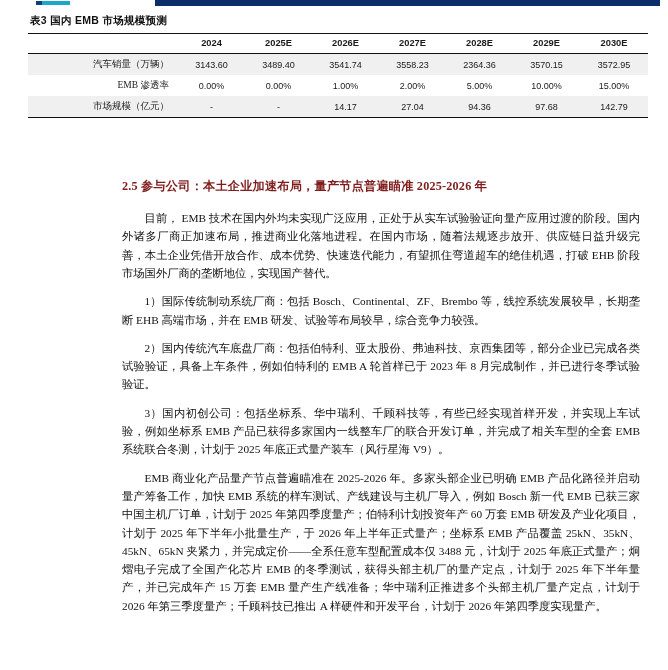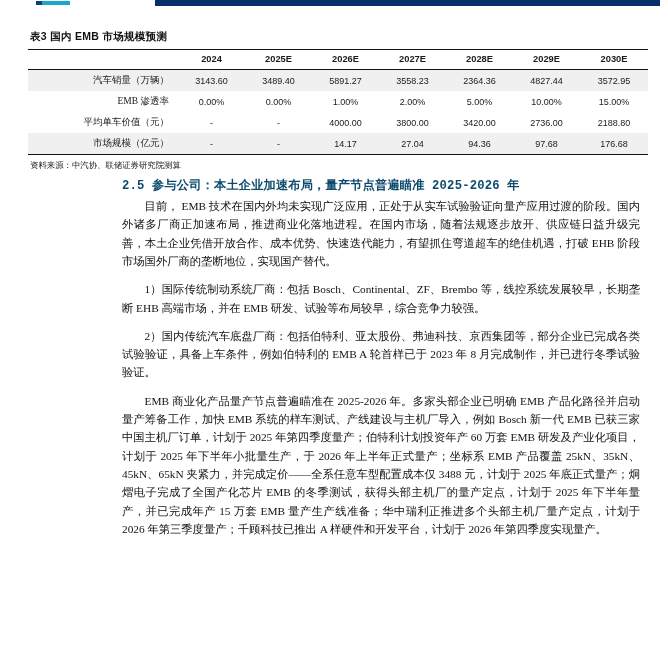--- a/index.html
+++ b/index.html
@@ -50,21 +50,20 @@
     width: 620px;
   }
   .tbl-title {
     font-family: "Liberation Sans", sans-serif;
     font-weight: bold;
     font-size: 10.5px;
     color: #111111;
     letter-spacing: .3px;
     margin-bottom: 5px;
     padding-left: 2px;
-    margin-top: 16px;
   }
   table.data {
     width: 620px;
     border-collapse: collapse;
     font-family: "Liberation Sans", sans-serif;
     font-size: 9px;
     color: #1a1a1a;
   }
   table.data thead th {
     font-weight: bold;
@@ -104,26 +103,26 @@
     padding-left: 2px;
   }
 
   
   .article {
     position: absolute;
     top: 178px; left: 0;
     width: 668px;
   }
   h2.section-heading {
-    margin: 0 0 2px 0;
+    margin: 0 0 14px 0;
     padding: 0 28px 0 122px;
-    font-family: Liberation Mono, monospace;
+    font-family: Liberation Serif, serif;
     font-weight: bold;
     font-size: 12.2px;
-    color: #0c4a6e;
+    color: #7f1d1d;
     letter-spacing: .2px;
     line-height: 1.4;
   }
   p.para {
     margin: 0 0 10px 0;
     padding: 0 28px 0 122px;
     font-family: "Liberation Serif", "DejaVu Serif", serif;
     font-size: 11.3px;
     line-height: 1.62;
     color: #111111;
@@ -157,62 +156,52 @@
           <th style="width:67px">2028E</th>
           <th style="width:67px">2029E</th>
           <th style="width:68px">2030E</th>
         </tr>
       </thead>
       <tbody>
         <tr class="alt">
           <td class="rowlabel">汽车销量（万辆）</td>
           <td>3143.60</td>
           <td>3489.40</td>
-          <td>5891.27</td>
+          <td>3541.74</td>
           <td>3558.23</td>
           <td>2364.36</td>
-          <td>4827.44</td>
+          <td>3570.15</td>
           <td>3572.95</td>
         </tr>
         <tr>
           <td class="rowlabel">EMB 渗透率</td>
           <td>0.00%</td>
           <td>0.00%</td>
           <td>1.00%</td>
           <td>2.00%</td>
           <td>5.00%</td>
           <td>10.00%</td>
           <td>15.00%</td>
         </tr>
-        <tr>
-          <td class="rowlabel">平均单车价值（元）</td>
-          <td>-</td>
-          <td>-</td>
-          <td>4000.00</td>
-          <td>3800.00</td>
-          <td>3420.00</td>
-          <td>2736.00</td>
-          <td>2188.80</td>
-        </tr>
         <tr class="alt">
           <td class="rowlabel">市场规模（亿元）</td>
           <td>-</td>
           <td>-</td>
           <td>14.17</td>
           <td>27.04</td>
           <td>94.36</td>
           <td>97.68</td>
-          <td>176.68</td>
+          <td>142.79</td>
         </tr>
       </tbody>
     </table>
-    <div class="tbl-source">资料来源：中汽协、联储证券研究院测算</div>
   </div>
 
   <div class="article">
     <h2 class="section-heading">2.5 参与公司：本土企业加速布局，量产节点普遍瞄准 2025-2026 年</h2>
     <p class="para">目前， EMB 技术在国内外均未实现广泛应用，正处于从实车试验验证向量产应用过渡的阶段。国内外诸多厂商正加速布局，推进商业化落地进程。在国内市场，随着法规逐步放开、供应链日益升级完善，本土企业凭借开放合作、成本优势、快速迭代能力，有望抓住弯道超车的绝佳机遇，打破 EHB 阶段市场国外厂商的垄断地位，实现国产替代。</p>
     <p class="para"><b>1）国际传统制动系统厂商：</b>包括 Bosch、Continental、ZF、Brembo 等，线控系统发展较早，长期垄断 EHB 高端市场，并在 EMB 研发、试验等布局较早，综合竞争力较强。</p>
     <p class="para"><b>2）国内传统汽车底盘厂商：</b>包括伯特利、亚太股份、弗迪科技、京西集团等，部分企业已完成各类试验验证，具备上车条件，例如伯特利的 EMB A 轮首样已于 2023 年 8 月完成制作，并已进行冬季试验验证。</p>
+    <p class="para"><b>3）国内初创公司：</b>包括坐标系、华中瑞利、千顾科技等，有些已经实现首样开发，并实现上车试验，例如坐标系 EMB 产品已获得多家国内一线整车厂的联合开发订单，并完成了相关车型的全套 EMB 系统联合冬测，计划于 2025 年底正式量产装车（风行星海 V9）。</p>
     <p class="para"><b>EMB 商业化产品量产节点普遍瞄准在 2025-2026 年</b>。多家头部企业已明确 EMB 产品化路径并启动量产筹备工作，加快 EMB 系统的样车测试、产线建设与主机厂导入，例如 Bosch 新一代 EMB 已获三家中国主机厂订单，计划于 2025 年第四季度量产；伯特利计划投资年产 60 万套 EMB 研发及产业化项目，计划于 2025 年下半年小批量生产，于 2026 年上半年正式量产；坐标系 EMB 产品覆盖 25kN、35kN、45kN、65kN 夹紧力，并完成定价——全系任意车型配置成本仅 3488 元，计划于 2025 年底正式量产；炯熠电子完成了全国产化芯片 EMB 的冬季测试，获得头部主机厂的量产定点，计划于 2025 年下半年量产，并已完成年产 15 万套 EMB 量产生产线准备；华中瑞利正推进多个头部主机厂量产定点，计划于 2026 年第三季度量产；千顾科技已推出 A 样硬件和开发平台，计划于 2026 年第四季度实现量产。</p>
   </div>
 
 </div>
 
 </body></html>

